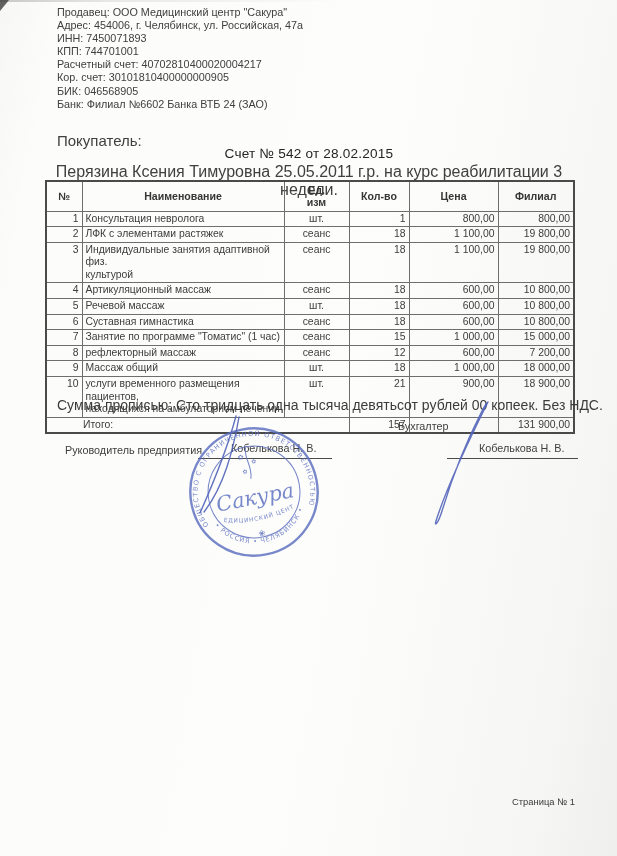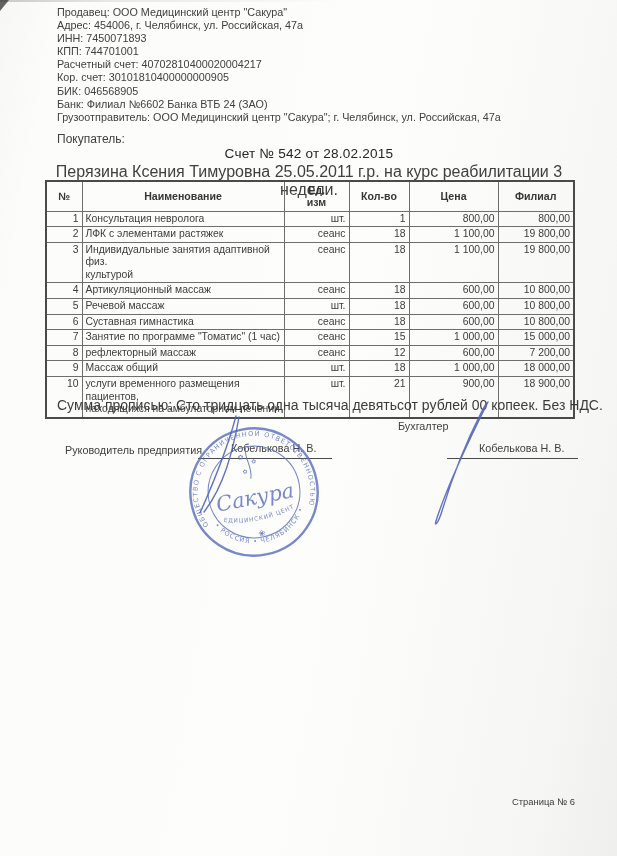--- a/index.html
+++ b/index.html
@@ -9,36 +9,36 @@
     position:relative; width:617px; height:856px; margin:0 auto;
     background:linear-gradient(100deg,#f7f7f5 0%,#fcfcfa 8%,#fdfdfb 55%,#f6f6f4 88%,#efefed 100%);
     color:#3e3e3e; overflow:hidden;
   }
   .edge-top { position:absolute; top:0; left:0; right:0; height:2px;
     background:linear-gradient(90deg,#8f8f8d,#cfcfcd 18%,transparent 55%); opacity:.45; }
   .corner-mark { position:absolute; top:0; left:0; width:0; height:0;
     border-top:11px solid #3c3c3c; border-right:9px solid transparent; opacity:.8; }
 
   .seller { position:absolute; left:57px; top:6px; font-size:10.8px; line-height:13.1px; color:#404040; }
-  .buyer  { position:absolute; left:57px; top:132px; font-size:12px; color:#404040; }
+  .buyer  { position:absolute; left:57px; top:132px; font-size:15px; color:#404040; }
 
   .title   { position:absolute; left:45px; top:146px; width:528px; text-align:center;
              font-size:13.6px; font-weight:normal; color:#262626; letter-spacing:.2px; }
   .subtitle{ position:absolute; left:45px; top:163px; width:528px; text-align:center;
              font-size:16px; color:#404040; }
 
   table.inv { position:absolute; left:45px; top:180px; width:528px;
     border-collapse:collapse; table-layout:fixed; font-size:10.4px; color:#3c3c3c;
     border:2px solid #4a4a4a; }
   table.inv th, table.inv td { border:1px solid #6e6e6e; padding:1px 3px; line-height:12.6px; }
   table.inv th { height:30px; font-weight:bold; text-align:center; vertical-align:middle; font-size:10.6px; color:#363636; }
   table.inv td { vertical-align:top; height:14px; }
   .c-num  { text-align:right; padding-right:2px; }
   .c-name { text-align:left; }
-  .c-unit { text-align:right; }
+  .c-unit { text-align:center; }
   .c-qty, .c-price, .c-sum { text-align:right; }
   .pre { white-space:pre-line; }
   .total-label { padding-left:36px !important; text-align:left; }
 
   .amount-words { position:absolute; left:57px; top:397px; font-size:14px; color:#3c3c3c; }
 
   .sig-label { position:absolute; font-size:10.8px; color:#404040; }
   .sig-name  { position:absolute; font-size:10.8px; color:#404040; }
   .sig-line  { position:absolute; border-top:1.2px solid #4b4b4b; height:0; }
 
@@ -58,21 +58,20 @@
 
   <div class="seller">
     <div>Продавец: ООО Медицинский центр "Сакура"</div>
     <div>Адрес: 454006, г. Челябинск, ул. Российская, 47а</div>
     <div>ИНН: 7450071893</div>
     <div>КПП: 744701001</div>
     <div>Расчетный счет: 40702810400020004217</div>
     <div>Кор. счет: 30101810400000000905</div>
     <div>БИК: 046568905</div>
     <div>Банк: Филиал №6602 Банка ВТБ 24 (ЗАО)</div>
-    <div>Грузоотправитель: ООО Медицинский центр "Сакура"; г. Челябинск, ул. Российская, 47а</div>
   </div>
 
   <div class="buyer">Покупатель:</div>
 
   <div class="title">Счет № 542 от 28.02.2015</div>
   <div class="subtitle">Перязина Ксения Тимуровна 25.05.2011 г.р. на курс реабилитации 3 недели.</div>
 
   <table class="inv">
     <colgroup>
       <col style="width:36px">
@@ -168,20 +167,26 @@
         <td class="c-sum">18 000,00</td>
       </tr>
       <tr>
         <td class="c-num">10</td>
         <td class="c-name pre">услуги временного размещения пациентов,
 находящихся на амбулаторном лечении</td>
         <td class="c-unit">шт.</td>
         <td class="c-qty">21</td>
         <td class="c-price">900,00</td>
         <td class="c-sum">18 900,00</td>
+      </tr>
+      <tr>
+        <td colspan="3" class="total-label">Итого:</td>
+        <td class="c-qty">157</td>
+        <td></td>
+        <td class="c-sum">131 900,00</td>
       </tr>
     </tbody>
   </table>
 
   <div class="amount-words">Сумма прописью: Сто тридцать одна тысяча девятьсот рублей 00 копеек. Без НДС.</div>
 
   <div class="sig-label" style="left:65px; top:444px;">Руководитель предприятия</div>
   <div class="sig-line" style="left:198px; top:458px; width:134px;"></div>
   <div class="sig-name" style="left:231px; top:442px;">Кобелькова Н. В.</div>
 
@@ -221,14 +226,14 @@
   </div>
 
   <svg class="ink-overlay" width="617" height="856" viewBox="0 0 617 856">
     <g stroke="#5264ba" stroke-width="1.4" fill="none" stroke-linecap="round" opacity="0.9">
       <path d="M236,416 C227,450 212,486 200,513"></path>
       <path d="M239,417 C233,451 224,486 204,512"></path>
       <path d="M488,402 C469,440 448,483 436,521 C434,527 438,524 442,511 C452,478 464,446 481,413 C484,407 487,402 488,402"></path>
     </g>
   </svg>
 
-  <div class="page-num">Страница № 6</div>
+  <div class="page-num">Страница № 1</div>
 </div>
 
 </body></html>

